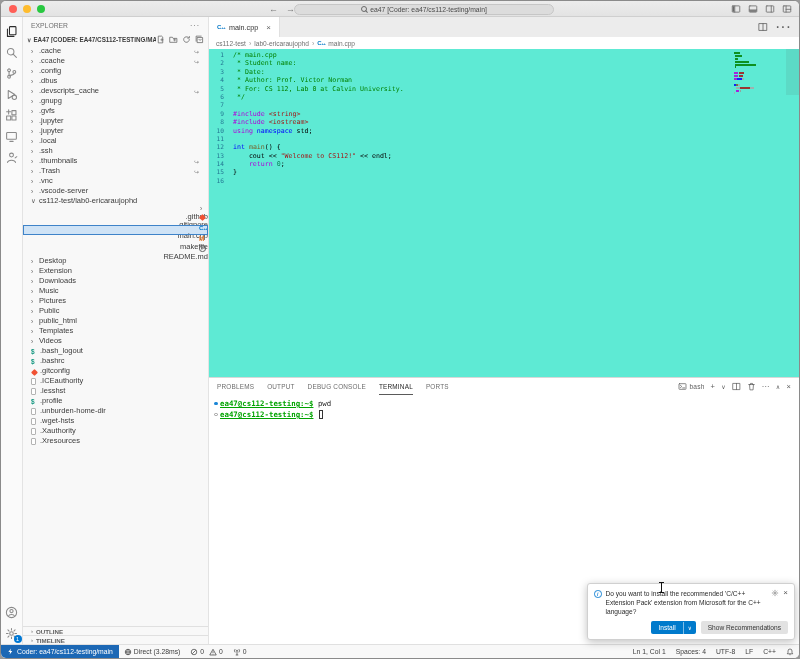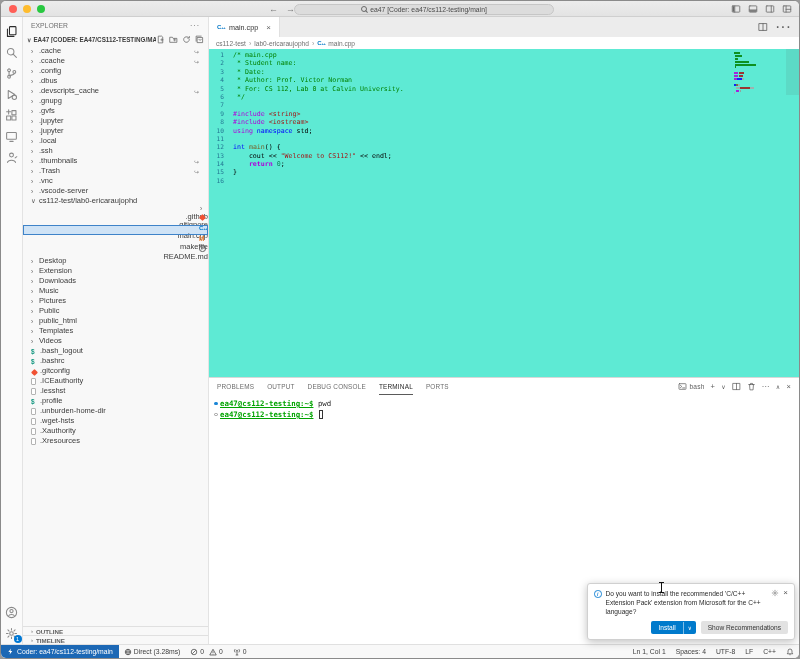--- a/index.html
+++ b/index.html
@@ -557,21 +557,21 @@
             <div class="codeline">
               <span class="ln">12</span>
               <span class="ct"><span style="color: rgb(0, 0, 255);">int</span><span style="color: rgb(0, 0, 0);"> </span><span style="color: rgb(121, 94, 38);">main</span><span style="color: rgb(0, 0, 0);">() {</span></span>
             </div>
             <div class="codeline">
               <span class="ln">13</span>
               <span class="ct"><span style="color: rgb(0, 0, 0);">    cout &lt;&lt; </span><span style="color: rgb(163, 21, 21);">"Welcome to CS112!"</span><span style="color: rgb(0, 0, 0);"> &lt;&lt; endl;</span></span>
             </div>
             <div class="codeline">
               <span class="ln">14</span>
-              <span class="ct"><span style="color: rgb(175, 0, 219); font-weight: bold;">    return</span><span style="color: rgb(0, 0, 0);"> </span><span style="color: rgb(9, 134, 88);">0</span><span style="color: rgb(0, 0, 0);">;</span></span>
+              <span class="ct"><span style="color: rgb(175, 0, 219);">    return</span><span style="color: rgb(0, 0, 0);"> </span><span style="color: rgb(9, 134, 88);">0</span><span style="color: rgb(0, 0, 0);">;</span></span>
             </div>
             <div class="codeline">
               <span class="ln">15</span>
               <span class="ct"><span style="color: rgb(0, 0, 0);">}</span></span>
             </div>
             <div class="codeline">
               <span class="ln">16</span>
               <span class="ct"></span>
             </div>
           </div>

